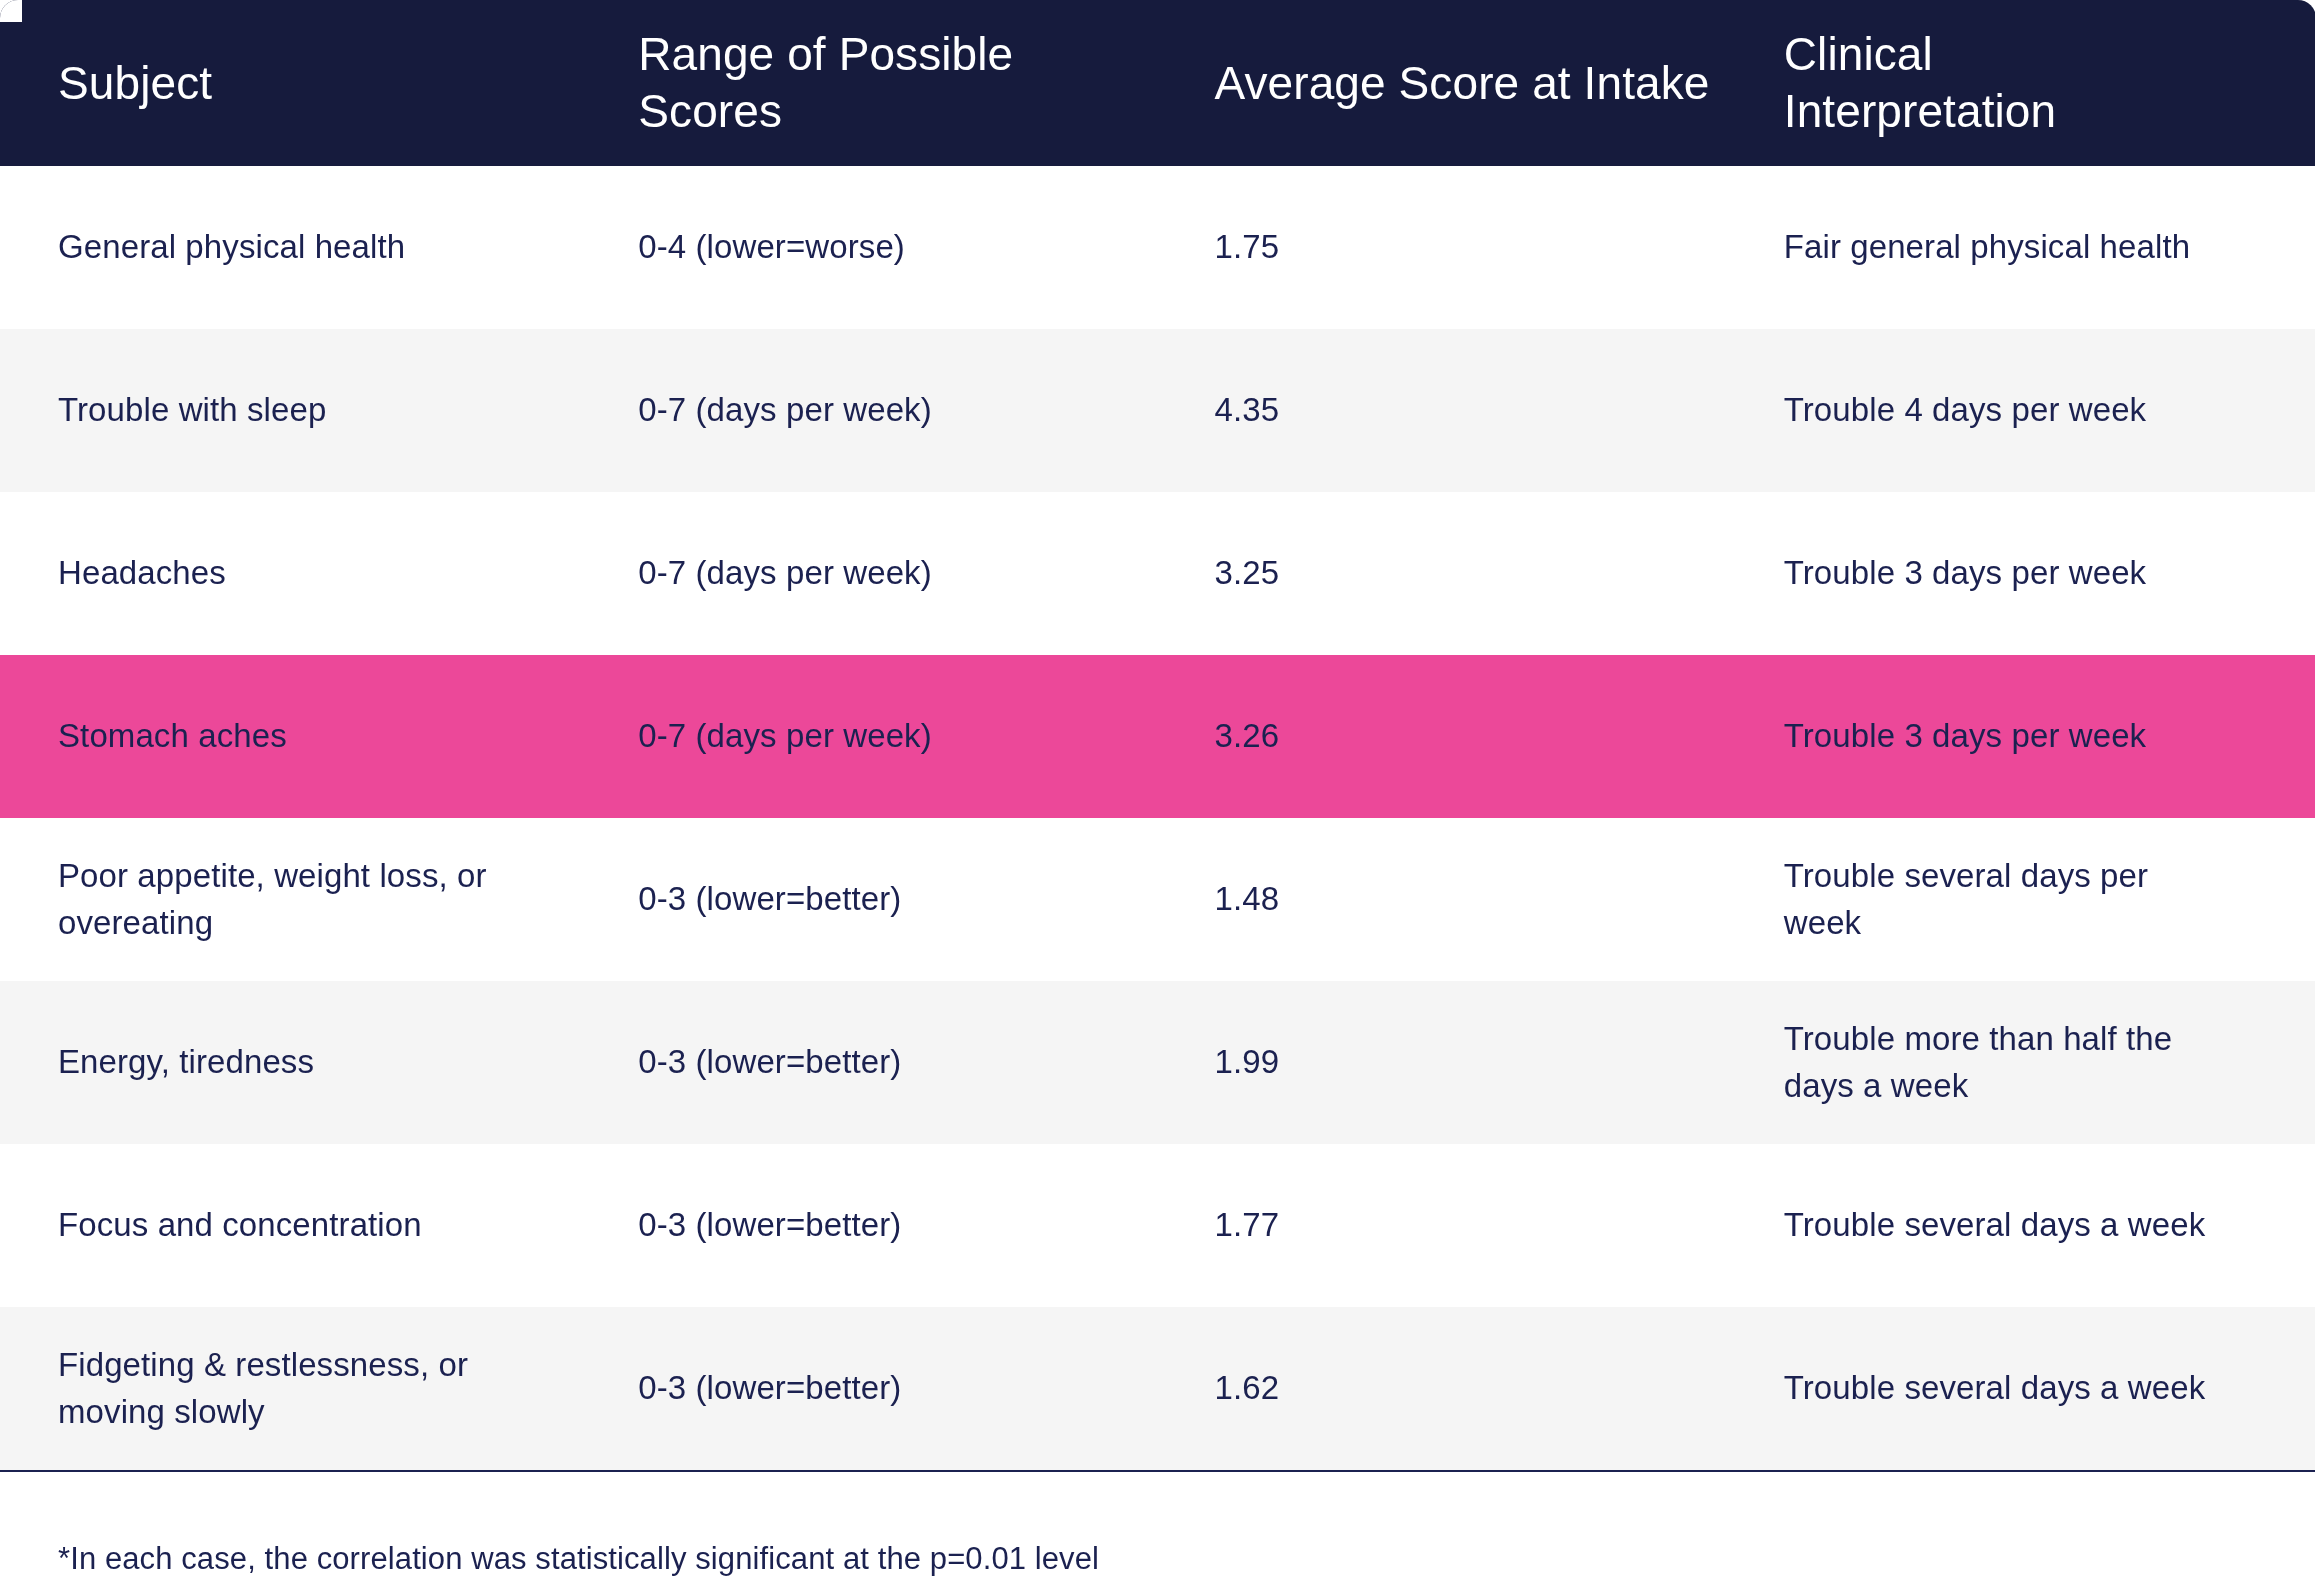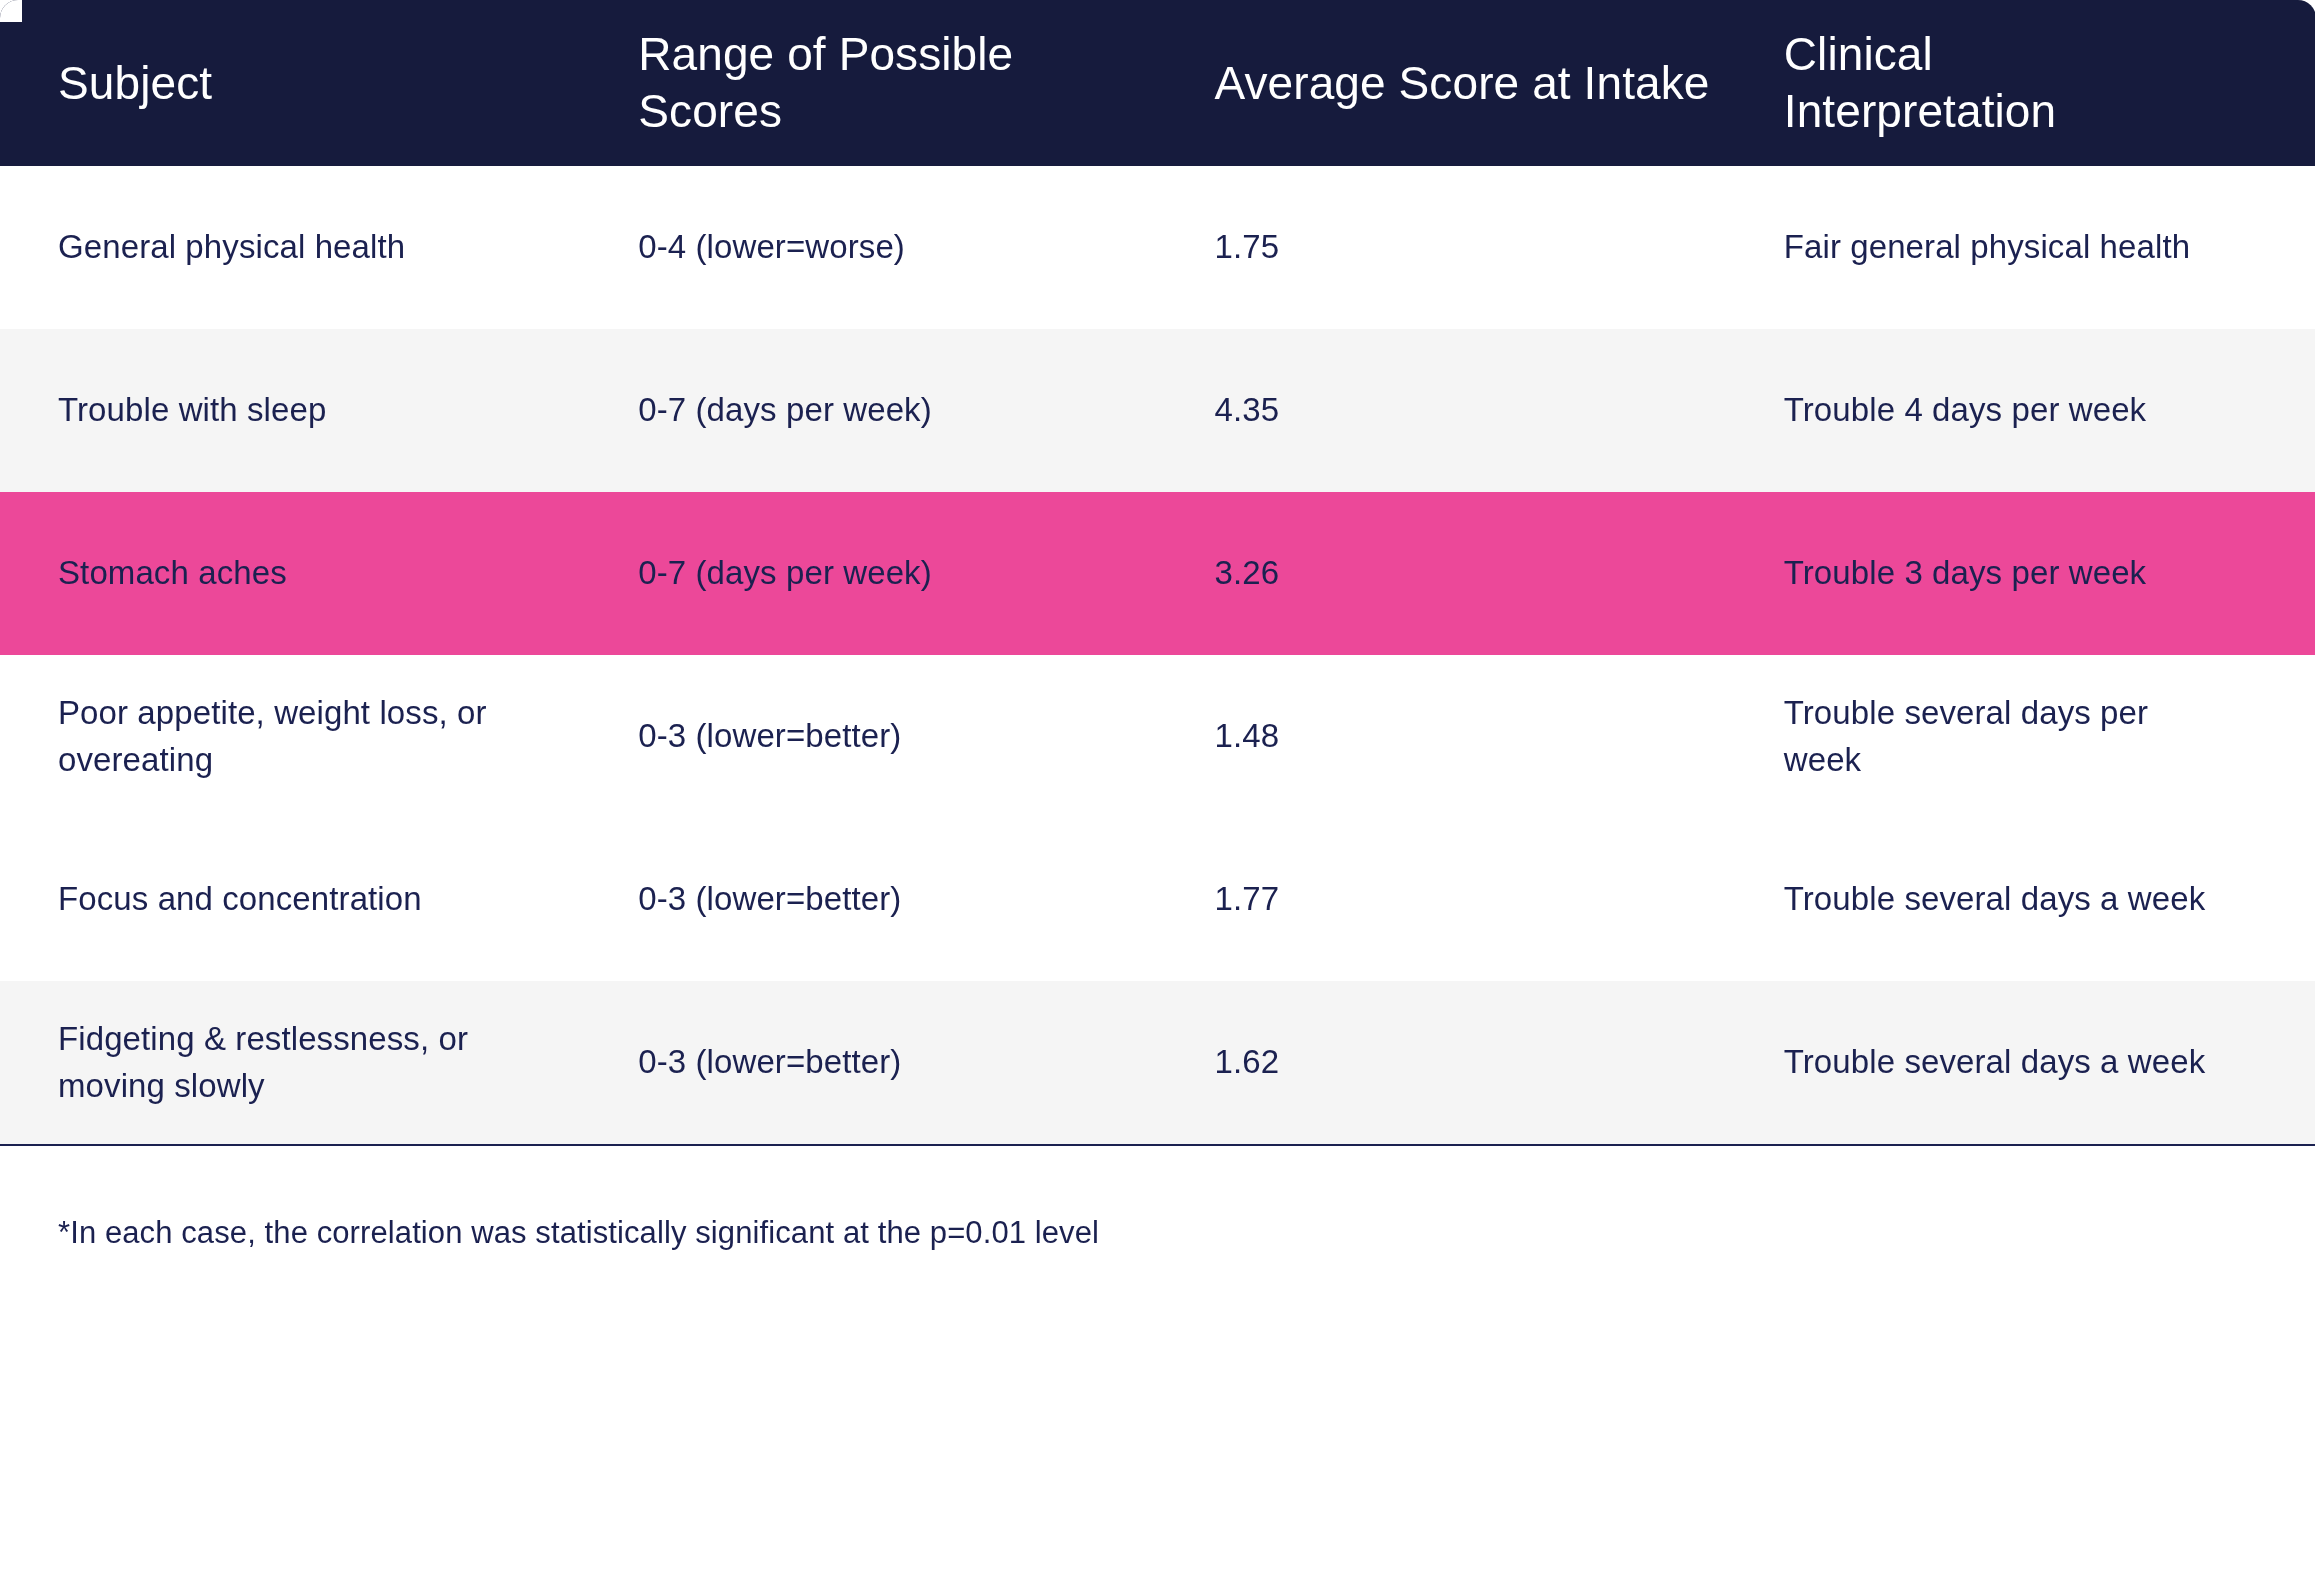--- a/index.html
+++ b/index.html
@@ -157,20 +157,34 @@
           <td class="td-range" style="color: rgb(27, 33, 80);">
             <div class="cell-inner">0-7 (days per week)</div>
           </td>
           <td class="td-average" style="color: rgb(27, 33, 80);">
             <div class="cell-inner">4.35</div>
           </td>
           <td class="td-clinical" style="color: rgb(27, 33, 80);">
             <div class="cell-inner">Trouble 4 days per week</div>
           </td>
         </tr>
+        <tr class="row-odd" style="background: rgb(255, 255, 255);">
+          <td class="td-subject" style="color: rgb(27, 33, 80);">
+            <div class="cell-inner">Headaches</div>
+          </td>
+          <td class="td-range" style="color: rgb(27, 33, 80);">
+            <div class="cell-inner">0-7 (days per week)</div>
+          </td>
+          <td class="td-average" style="color: rgb(27, 33, 80);">
+            <div class="cell-inner">3.25</div>
+          </td>
+          <td class="td-clinical" style="color: rgb(27, 33, 80);">
+            <div class="cell-inner">Trouble 3 days per week</div>
+          </td>
+        </tr>
         <tr class="row-even" style="background: #ec4899;">
           <td class="td-subject" style="color: rgb(27, 33, 80);">
             <div class="cell-inner">Stomach aches</div>
           </td>
           <td class="td-range" style="color: rgb(27, 33, 80);">
             <div class="cell-inner">0-7 (days per week)</div>
           </td>
           <td class="td-average" style="color: rgb(27, 33, 80);">
             <div class="cell-inner">3.26</div>
           </td>
@@ -183,20 +197,34 @@
             <div class="cell-inner">Poor appetite, weight loss, or overeating</div>
           </td>
           <td class="td-range" style="color: rgb(27, 33, 80);">
             <div class="cell-inner">0-3 (lower=better)</div>
           </td>
           <td class="td-average" style="color: rgb(27, 33, 80);">
             <div class="cell-inner">1.48</div>
           </td>
           <td class="td-clinical" style="color: rgb(27, 33, 80);">
             <div class="cell-inner">Trouble several days per week</div>
+          </td>
+        </tr>
+        <tr class="row-even" style="background: rgb(245, 245, 245);">
+          <td class="td-subject" style="color: rgb(27, 33, 80);">
+            <div class="cell-inner">Energy, tiredness</div>
+          </td>
+          <td class="td-range" style="color: rgb(27, 33, 80);">
+            <div class="cell-inner">0-3 (lower=better)</div>
+          </td>
+          <td class="td-average" style="color: rgb(27, 33, 80);">
+            <div class="cell-inner">1.99</div>
+          </td>
+          <td class="td-clinical" style="color: rgb(27, 33, 80);">
+            <div class="cell-inner">Trouble more than half the days a week</div>
           </td>
         </tr>
         <tr class="row-odd" style="background: rgb(255, 255, 255);">
           <td class="td-subject" style="color: rgb(27, 33, 80);">
             <div class="cell-inner">Focus and concentration</div>
           </td>
           <td class="td-range" style="color: rgb(27, 33, 80);">
             <div class="cell-inner">0-3 (lower=better)</div>
           </td>
           <td class="td-average" style="color: rgb(27, 33, 80);">

